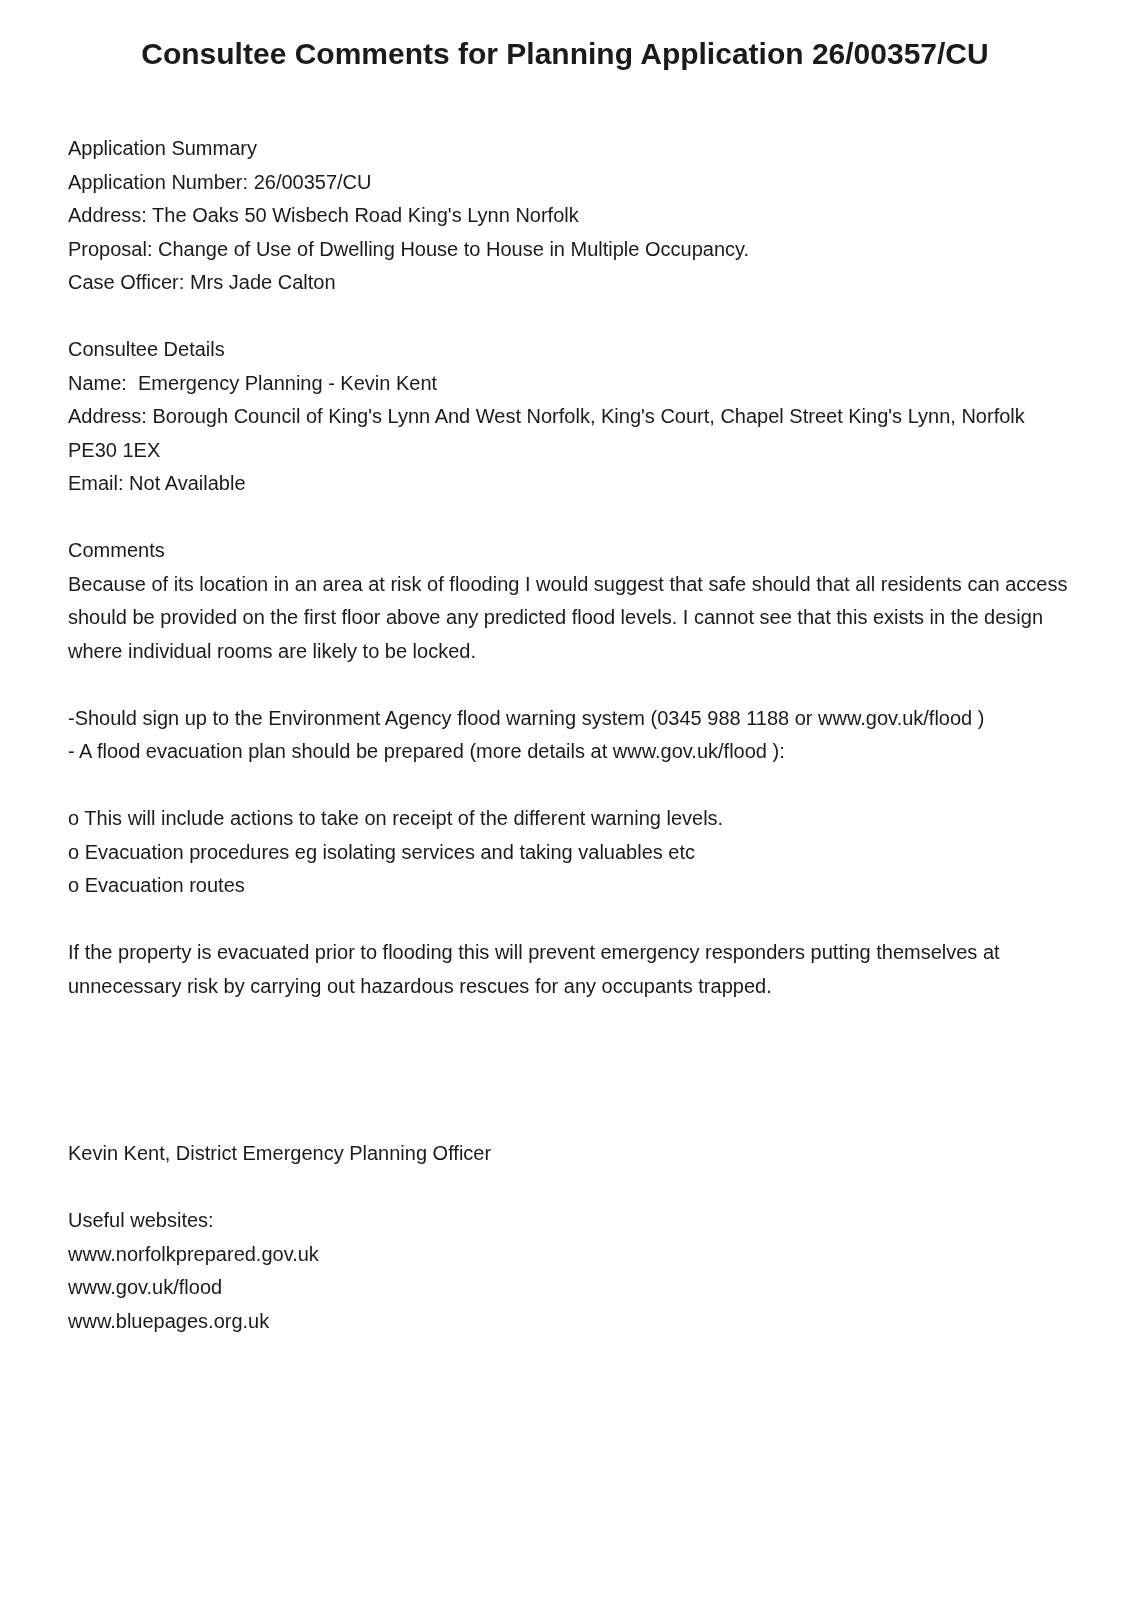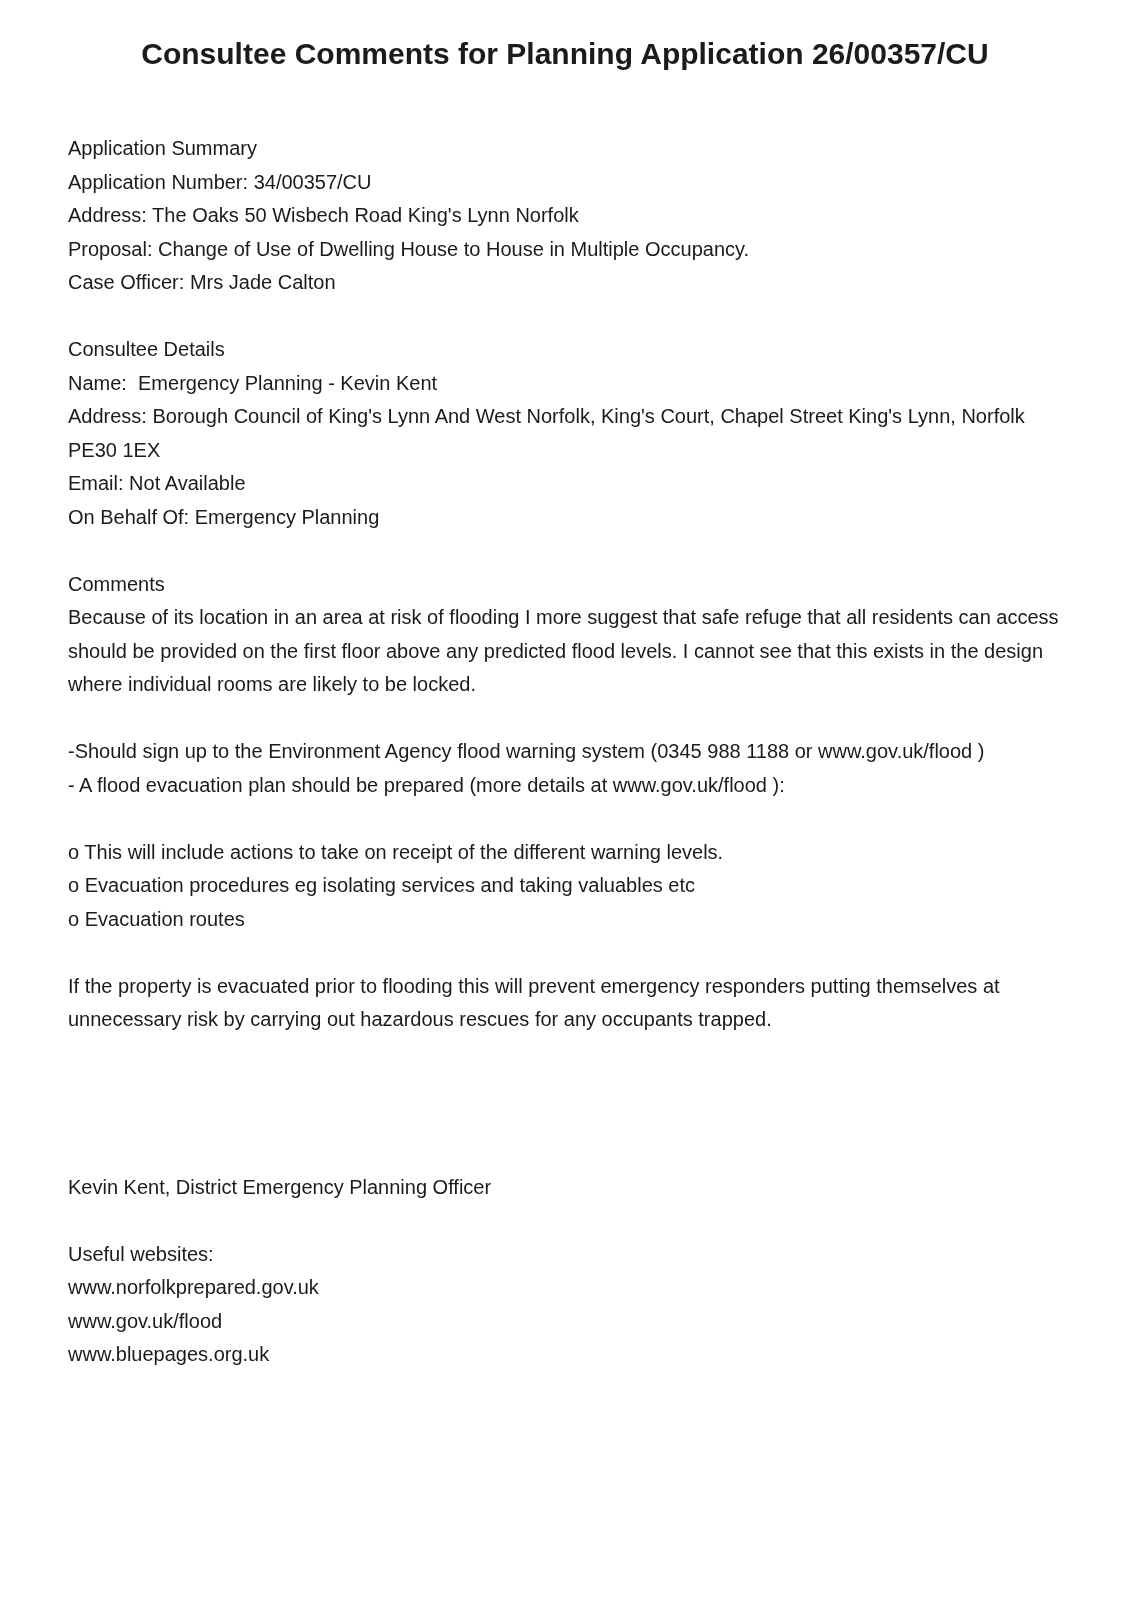--- a/index.html
+++ b/index.html
@@ -55,39 +55,38 @@
 <body>
 
 <div class="page">
 
   <h1 class="doc-title">Consultee Comments for Planning Application 26/00357/CU</h1>
 
   <div class="content">
 
     <section class="section">
       <h2 class="section-heading">Application Summary</h2>
-      <p>Application Number: 34/00357/CU</p>
+      <p>Application Number: 26/00357/CU</p>
       <p>Address: The Oaks 50 Wisbech Road King's Lynn Norfolk</p>
       <p>Proposal: Change of Use of Dwelling House to House in Multiple Occupancy.</p>
       <p>Case Officer: Mrs Jade Calton</p>
     </section>
 
     <section class="section">
       <h2 class="section-heading">Consultee Details</h2>
       <p>Name:  Emergency Planning - Kevin Kent</p>
       <p>Address: Borough Council of King's Lynn And West Norfolk, King's Court, Chapel Street King's Lynn, Norfolk PE30 1EX</p>
       <p>Email: Not Available</p>
-      <p>On Behalf Of: Emergency Planning</p>
     </section>
 
     <section>
       <h2 class="section-heading">Comments</h2>
 
       <div class="block">
-        <p>Because of its location in an area at risk of flooding I more suggest that safe refuge that all residents can access should be provided on the first floor above any predicted flood levels. I cannot see that this exists in the design where individual rooms are likely to be locked.</p>
+        <p>Because of its location in an area at risk of flooding I would suggest that safe should that all residents can access should be provided on the first floor above any predicted flood levels. I cannot see that this exists in the design where individual rooms are likely to be locked.</p>
       </div>
 
       <div class="block">
         <p>-Should sign up to the Environment Agency flood warning system (0345 988 1188 or www.gov.uk/flood )</p>
         <p>- A flood evacuation plan should be prepared (more details at www.gov.uk/flood ):</p>
       </div>
 
       <div class="block">
         <p>o This will include actions to take on receipt of the different warning levels.</p>
         <p>o Evacuation procedures eg isolating services and taking valuables etc</p>

